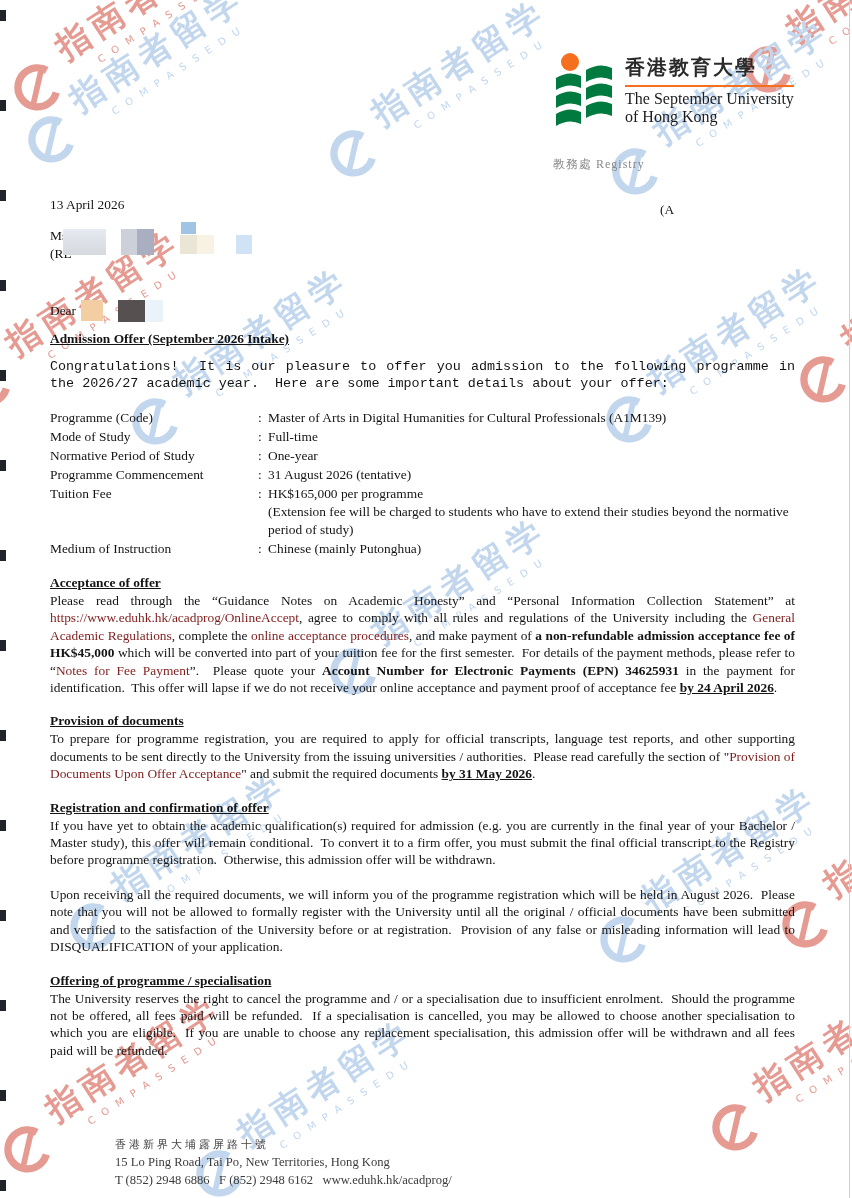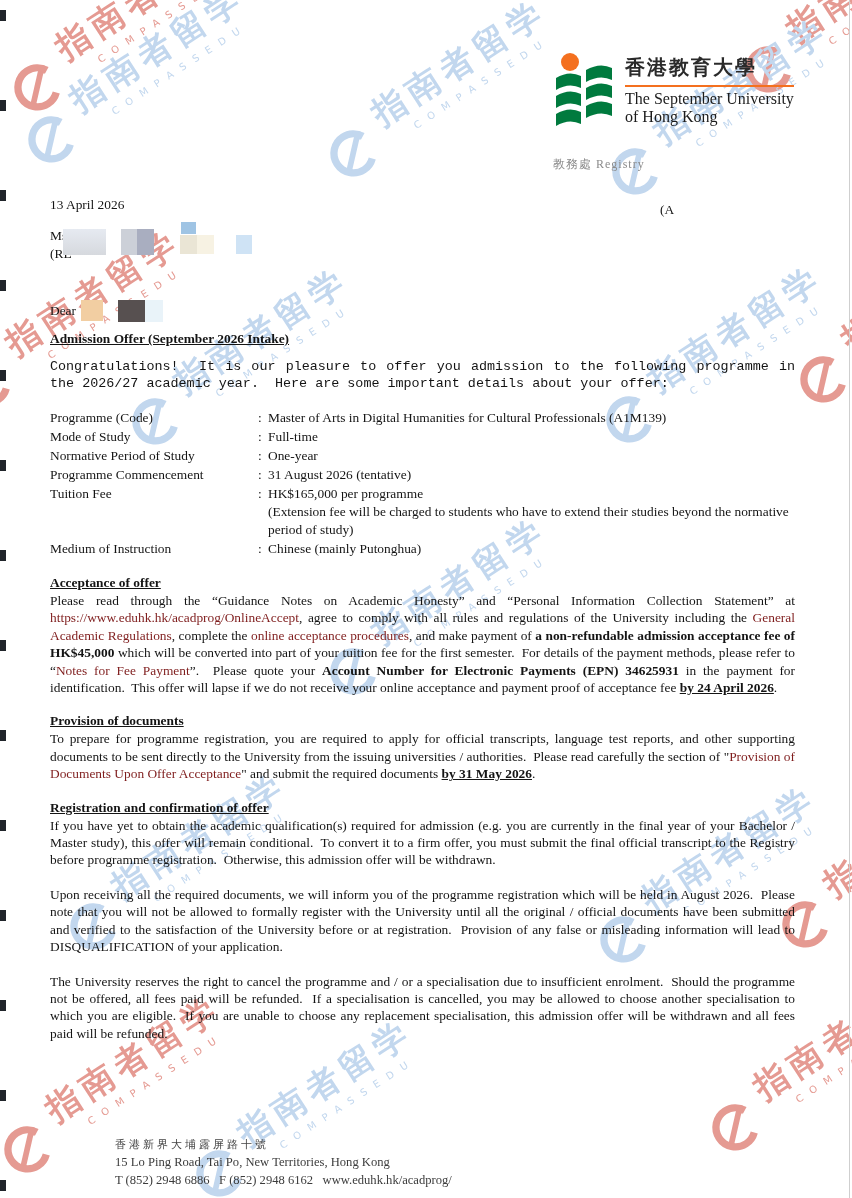--- a/index.html
+++ b/index.html
@@ -346,20 +346,21 @@
         <div class="section">
           <div class="sec-heading">Provision of documents</div>
           <div class="para"><span>To prepare for programme registration, you are required to apply for official transcripts, language test reports, and other supporting documents to be sent directly to the University from the issuing universities / authorities.  Please read carefully the section of "</span><span class="link">Provision of Documents Upon Offer Acceptance</span><span>" and submit the required documents </span><span class="bu">by 31 May 2026</span><span>.</span></div>
         </div>
         <div class="section">
           <div class="sec-heading">Registration and confirmation of offer</div>
           <div class="para"><span>If you have yet to obtain the academic qualification(s) required for admission (e.g. you are currently in the final year of your Bachelor / Master study), this offer will remain conditional.  To convert it to a firm offer, you must submit the final official transcript to the Registry before programme registration.  Otherwise, this admission offer will be withdrawn.</span></div>
           <div class="para"><span>Upon receiving all the required documents, we will inform you of the programme registration which will be held in August 2026.  Please note that you will not be allowed to formally register with the University until all the original / official documents have been submitted and verified to the satisfaction of the University before or at registration.  Provision of any false or misleading information will lead to DISQUALIFICATION of your application.</span></div>
         </div>
         <div class="section">
+          <div class="sec-heading">Offering of programme / specialisation</div>
           <div class="para"><span>The University reserves the right to cancel the programme and / or a specialisation due to insufficient enrolment.  Should the programme not be offered, all fees paid will be refunded.  If a specialisation is cancelled, you may be allowed to choose another specialisation to which you are eligible.  If you are unable to choose any replacement specialisation, this admission offer will be withdrawn and all fees paid will be refunded.</span></div>
         </div>
       </div>
 
   </div>
 
   <span class="corner-note">(A</span>
 
   <div class="footer">
     <div class="footer-cn">香港新界大埔露屏路十號</div>

